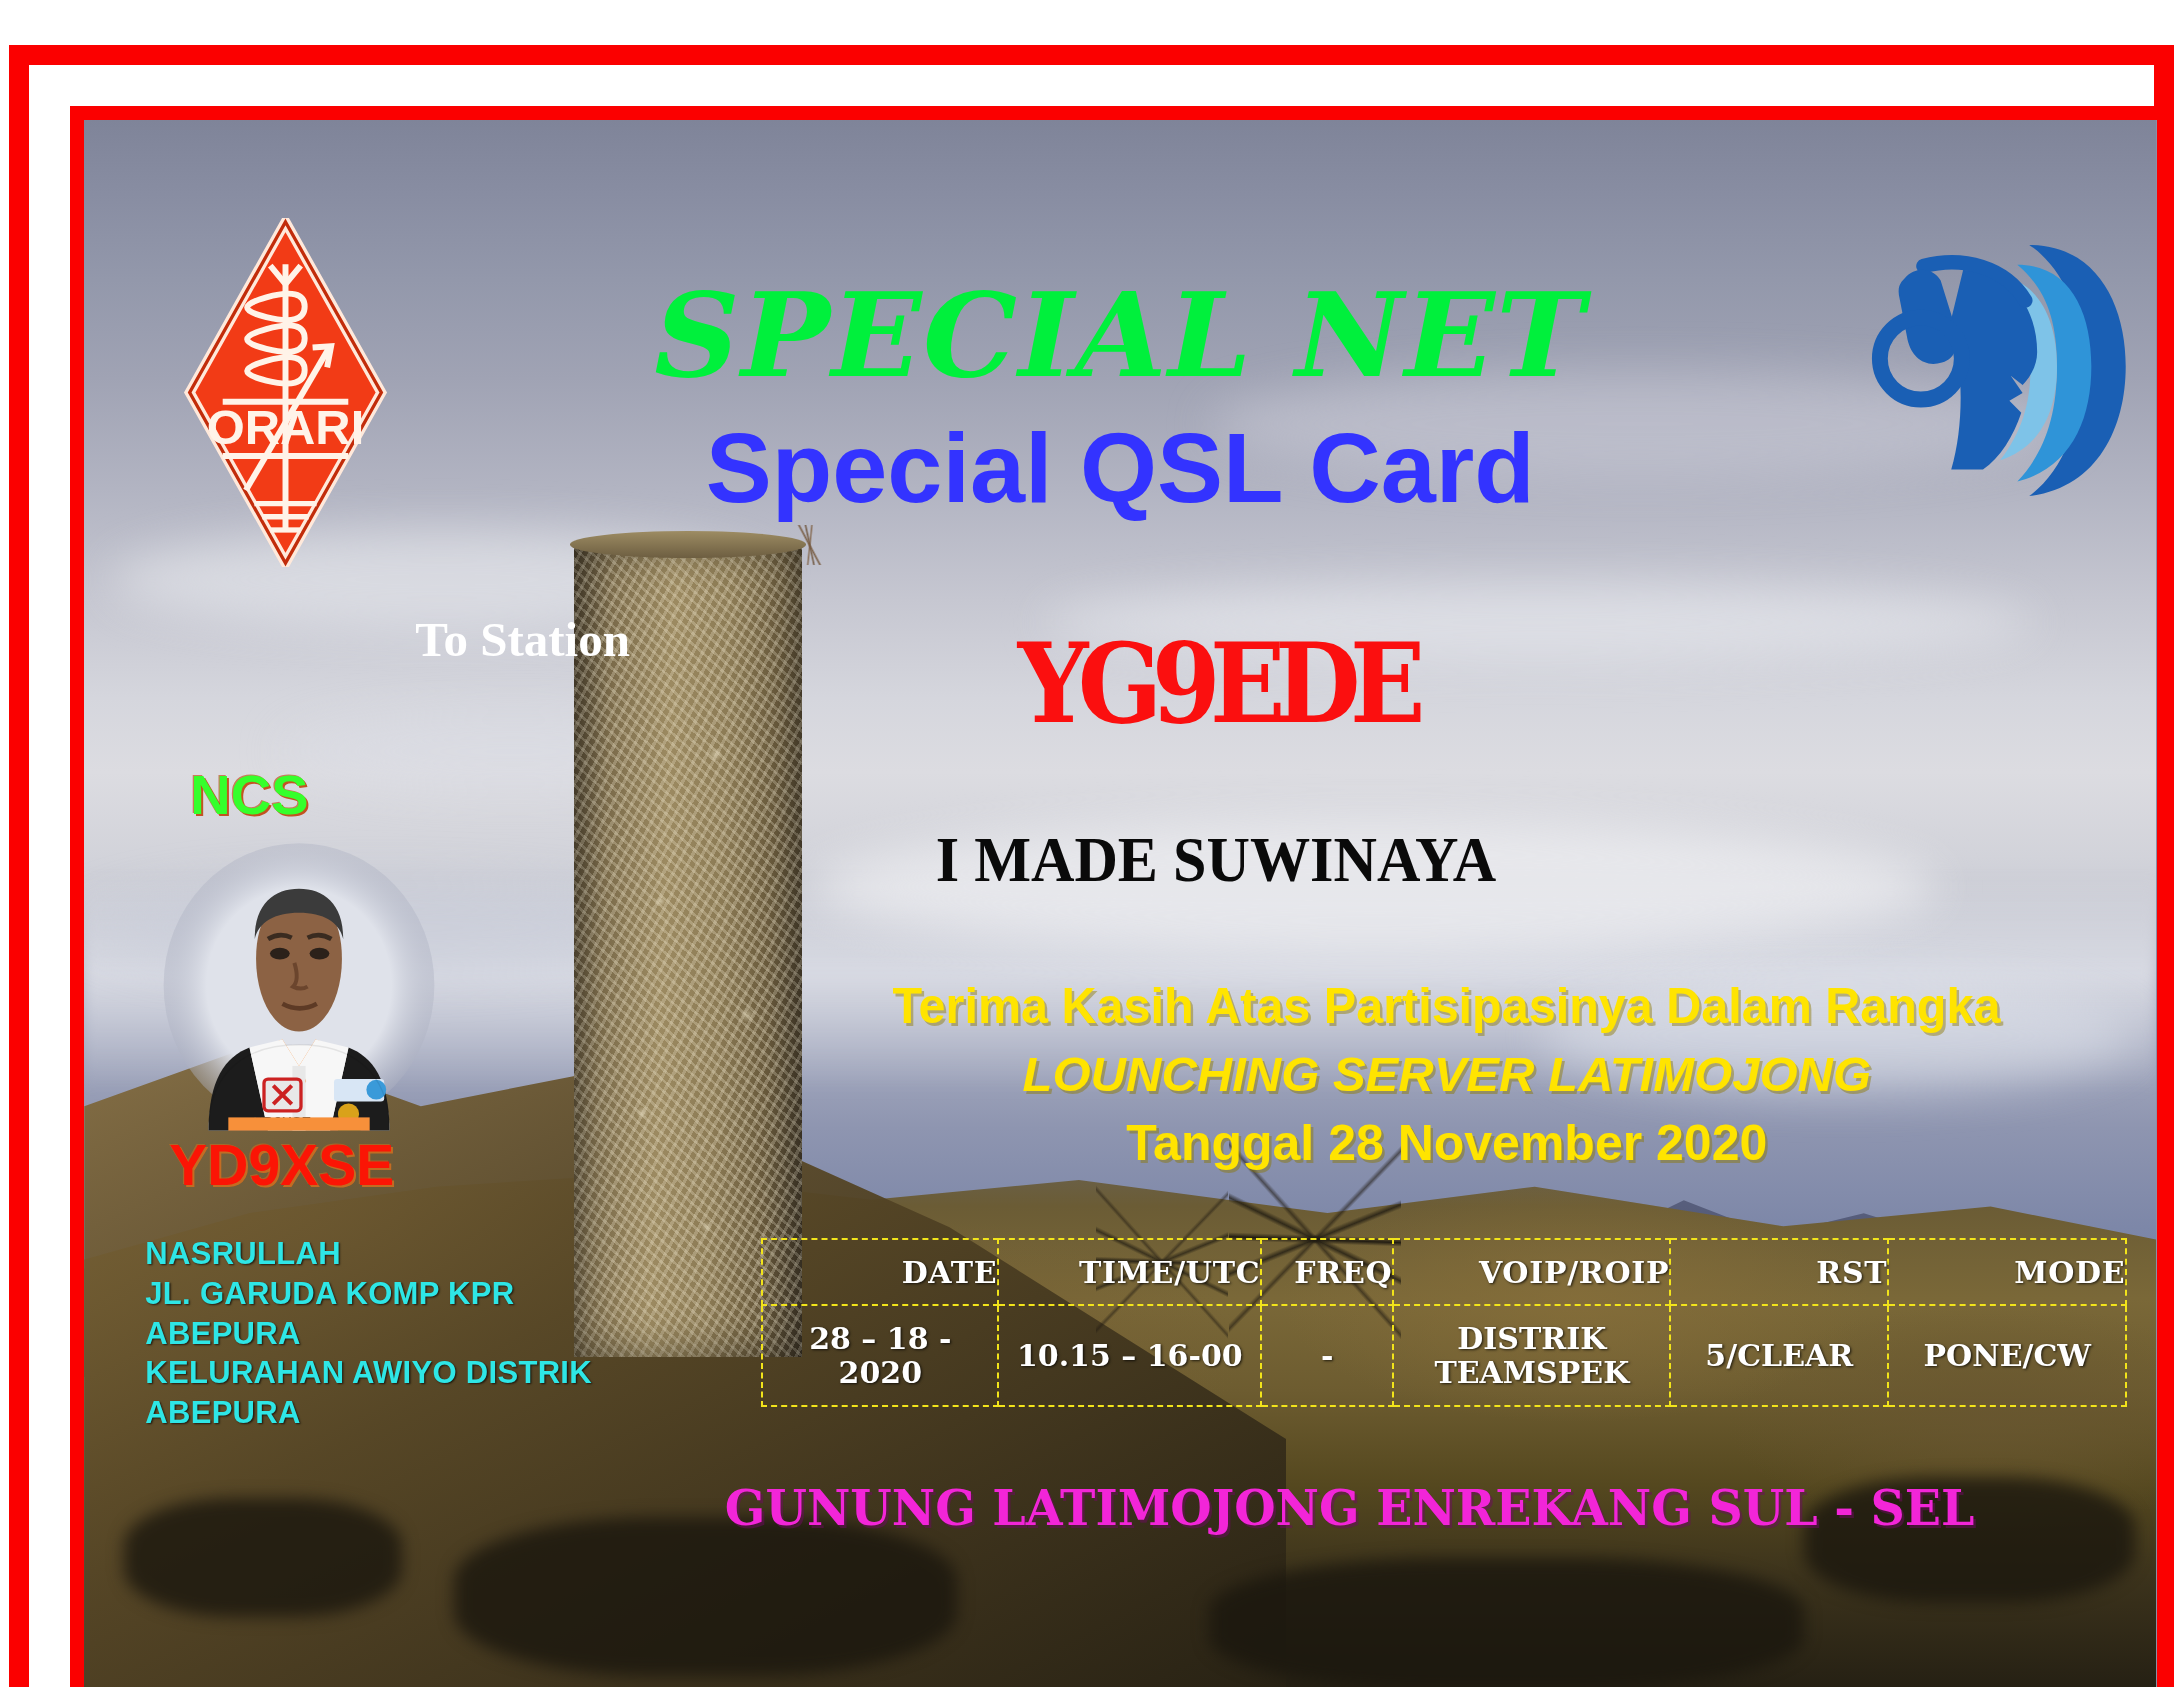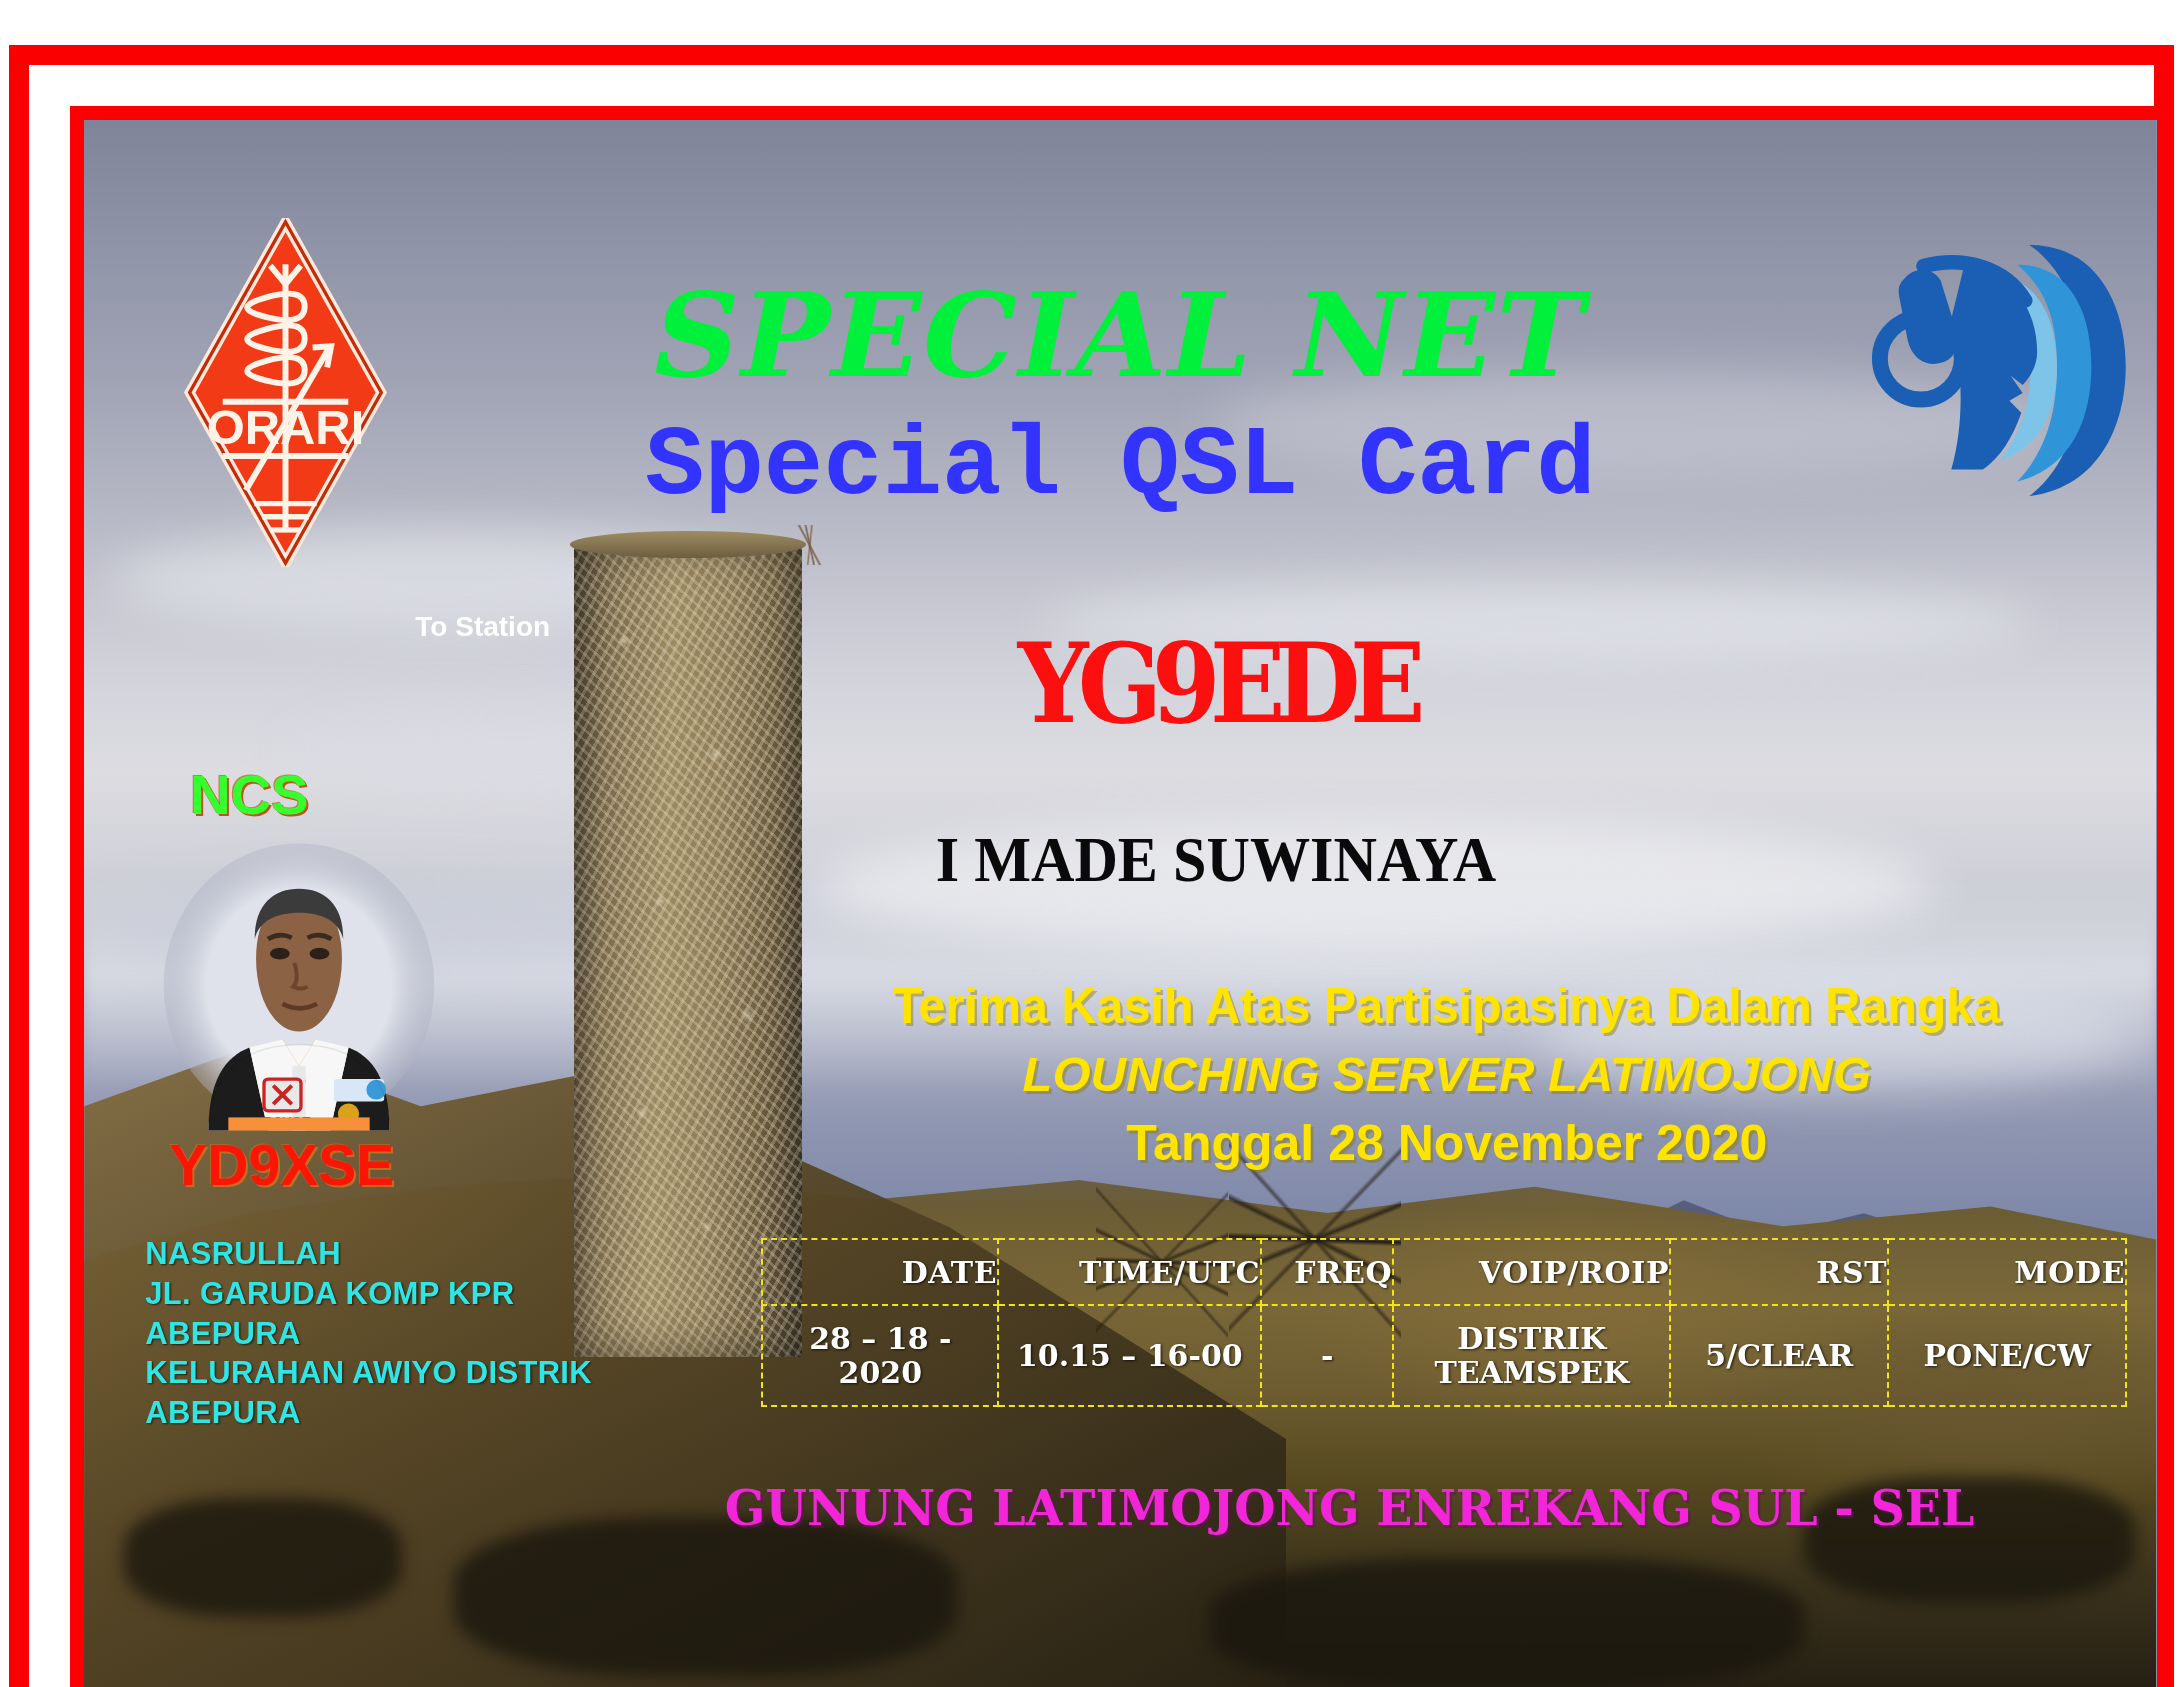--- a/index.html
+++ b/index.html
@@ -106,23 +106,23 @@
   
   #rlogo{position:absolute;left:1780px;top:106px;width:267px;height:281px;}
 
   
   .t{position:absolute;white-space:nowrap;}
   #title-main{left:0;top:147px;width:2072px;text-align:center;
      font-family:"DejaVu Serif",serif;font-weight:bold;font-style:italic;
      font-size:116px;color:#00f03c;letter-spacing:1.3px;
      transform:scaleX(1.02);}
   #title-sub{left:0;top:291px;width:2072px;text-align:center;
-     font-family:Liberation Mono, monospace;font-weight:bold;font-size:99px;color:#3333ff;}
-  #to-station{left:331px;top:491px;font-family:Liberation Sans, sans-serif;font-weight:bold;
-     font-size:28px;color:#ffffff;}
+     font-family:Liberation Sans, sans-serif;font-weight:bold;font-size:99px;color:#3333ff;}
+  #to-station{left:331px;top:491px;font-family:Liberation Serif, serif;font-weight:bold;
+     font-size:49px;color:#ffffff;}
   #callsign{left:801px;top:498px;width:662px;text-align:center;
      font-family:"DejaVu Serif",serif;font-weight:bold;font-size:99px;color:#fb0f0f;
      letter-spacing:-10.6px;transform:scaleY(1.12);transform-origin:center top;}
   #opname{left:715px;top:703px;width:834px;text-align:center;
      font-family:"Liberation Serif",serif;font-weight:bold;font-size:64px;color:#0a0a0a;
      transform:scaleX(.94);}
 
   .ytxt{color:#ffe400;font-weight:bold;text-shadow:2.6px 2.6px 0 rgba(140,120,0,.45);}
   #thanks{left:668px;top:857px;width:1389px;text-align:center;font-size:50px;
      font-family:"Liberation Sans",sans-serif;transform:scaleX(.97);}

